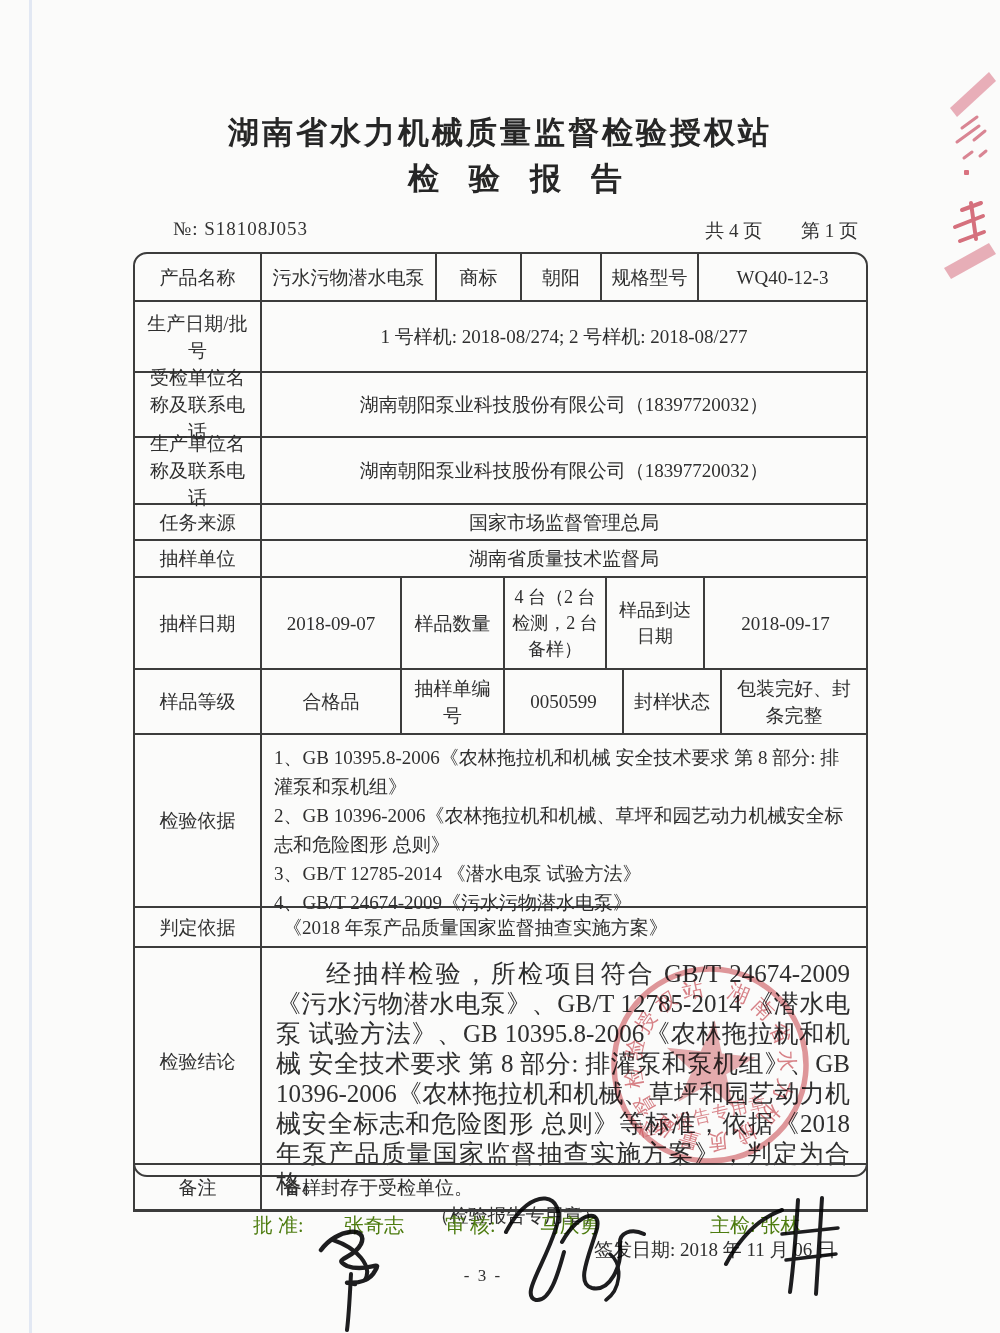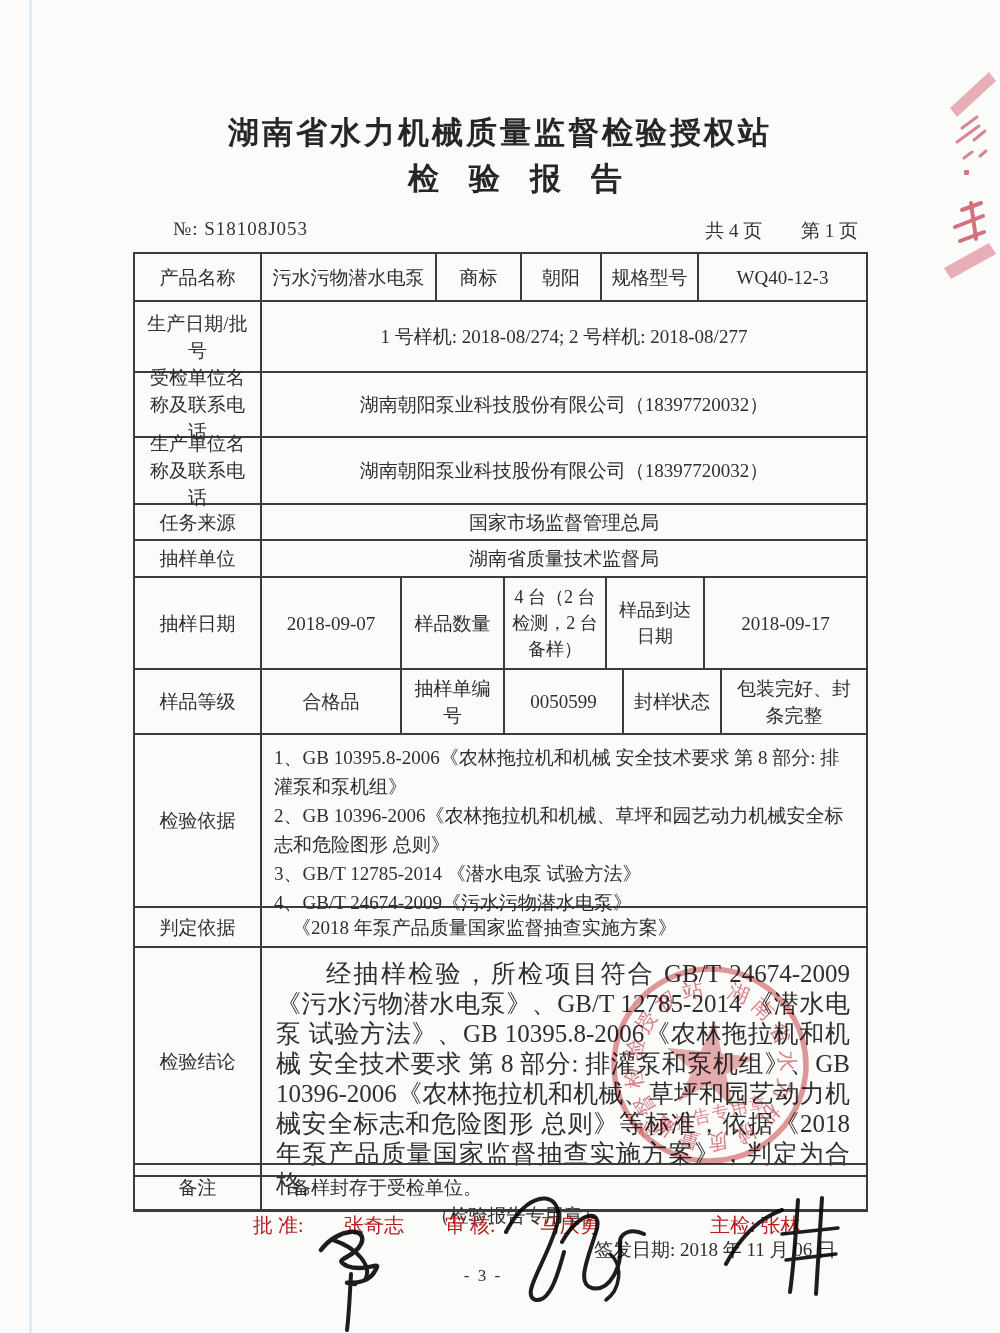--- a/index.html
+++ b/index.html
@@ -30,51 +30,51 @@
   .report-no{position:absolute;left:40px;top:0;letter-spacing:1px;}
   .page-count{position:absolute;right:10px;top:0;}
   .page-count span{margin-left:34px;}
   
   .dtable{
     position:absolute;left:133px;width:735px;
     border:2px solid #3c3c3c;
     box-sizing:border-box;
     background:transparent;
   }
-  .main-table{top:252px;}
+  .main-table{top:252px;border-radius:14px;}
   .note-table{top:1163px;border-bottom-width:3px;}
   .trow{display:flex;box-sizing:border-box;border-bottom:2px solid #3c3c3c;}
   .trow:last-child{border-bottom:none;}
   .tcell{
     box-sizing:border-box;border-right:2px solid #3c3c3c;
     display:flex;align-items:center;justify-content:center;
     font-size:19px;line-height:27px;text-align:center;
     padding:3px 6px;color:#2e2e2e;
     word-break:break-all;
   }
   .tcell:last-child{border-right:none;flex:1;}
   .label{width:127px;flex:none;}
-  .left{justify-content:flex-start;text-align:right;padding-left:30px;}
+  .left{justify-content:flex-start;text-align:right;padding-left:21px;}
   .small{font-size:18px;line-height:26px;}
   
   .basis-list{
     display:block;text-align:left;padding:8px 10px 6px 12px;
     align-items:flex-start;
   }
   .basis-item{display:block;font-size:19px;line-height:29px;color:#2e2e2e;}
   
   .concl-cell{display:block;padding:0;text-align:left;}
   .concl-para{
     font-size:25px;line-height:30px;text-indent:2em;
     padding:11px 16px 0 14px;text-align:justify;color:#2e2e2e;
   }
   .seal-note{font-size:19px;line-height:30px;text-align:center;padding-right:96px;margin-top:2px;}
   .issue-date{font-size:19px;line-height:30px;text-align:right;padding-right:30px;margin-top:4px;padding-left:44px;}
   
-  .signoff{position:absolute;top:1212px;left:0;width:828px;height:28px;font-size:20px;color:#b91c1c;padding-left:27px;}
+  .signoff{position:absolute;top:1212px;left:0;width:828px;height:28px;font-size:20px;color:#4d7c0f;padding-left:27px;}
   .signoff span{position:absolute;white-space:nowrap;}
   .s-approve-l{left:253px;}  .s-approve-n{left:344px;}
   .s-review-l{left:445px;}   .s-review-n{left:540px;}
   .s-chief{left:710px;}
   .footer-page{
     position:absolute;top:1266px;left:133px;width:700px;
     text-align:center;font-size:17px;letter-spacing:2px;color:#333;
   }
   
   .stamp{position:absolute;left:595px;top:950px;mix-blend-mode:multiply;opacity:.92;transform:rotate(6deg);}

